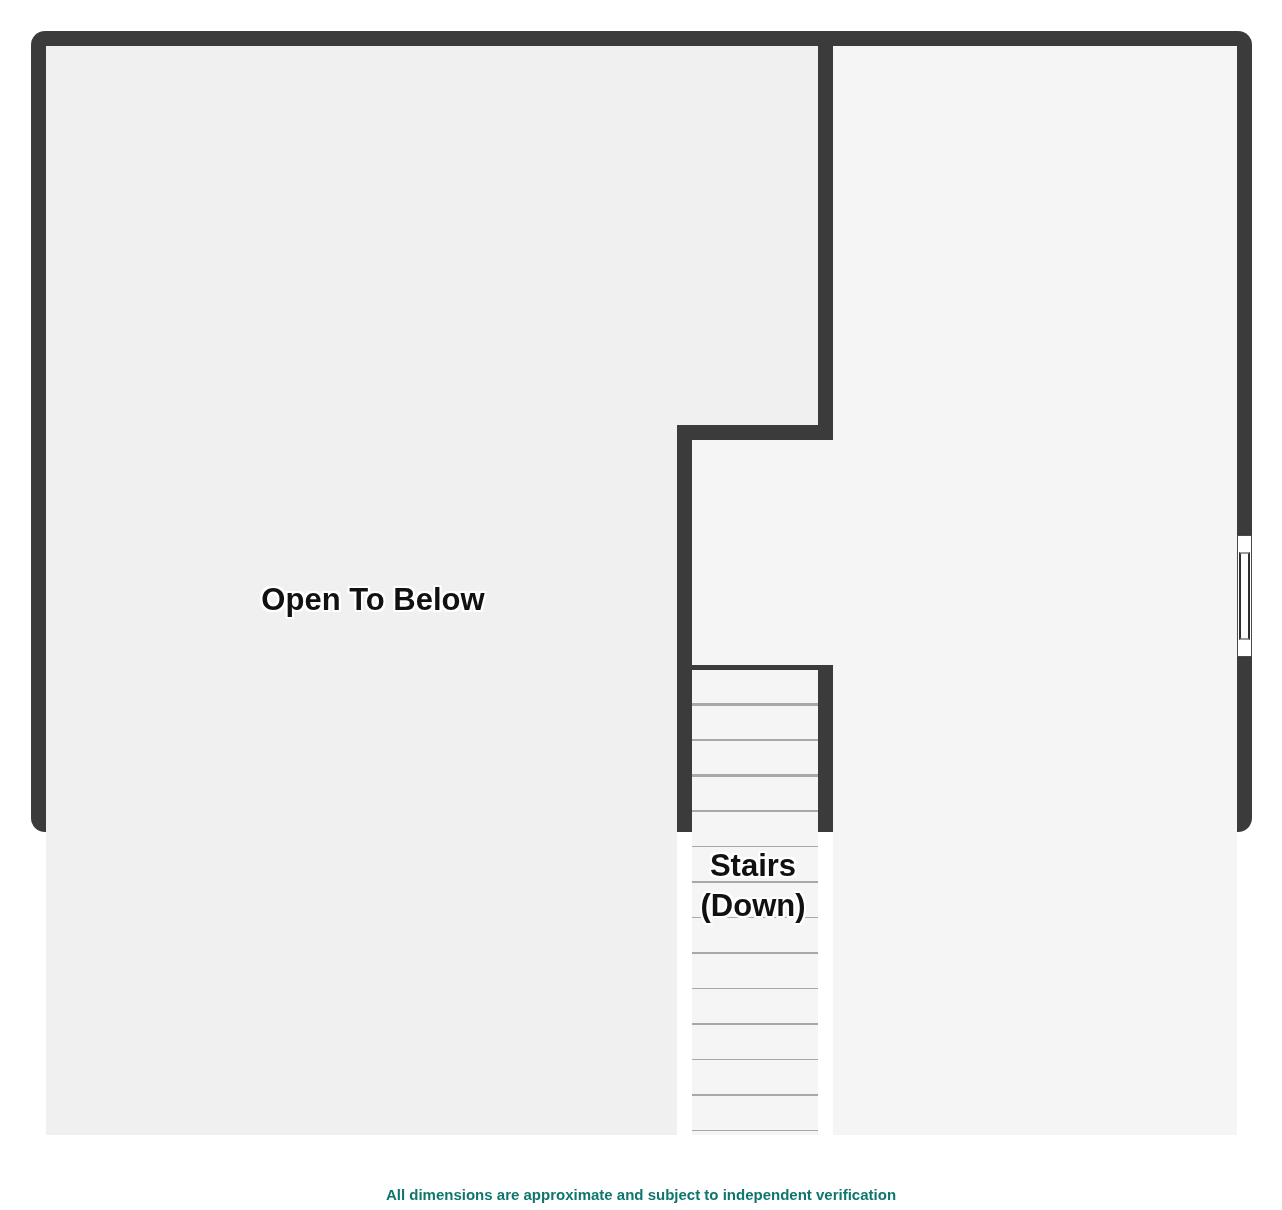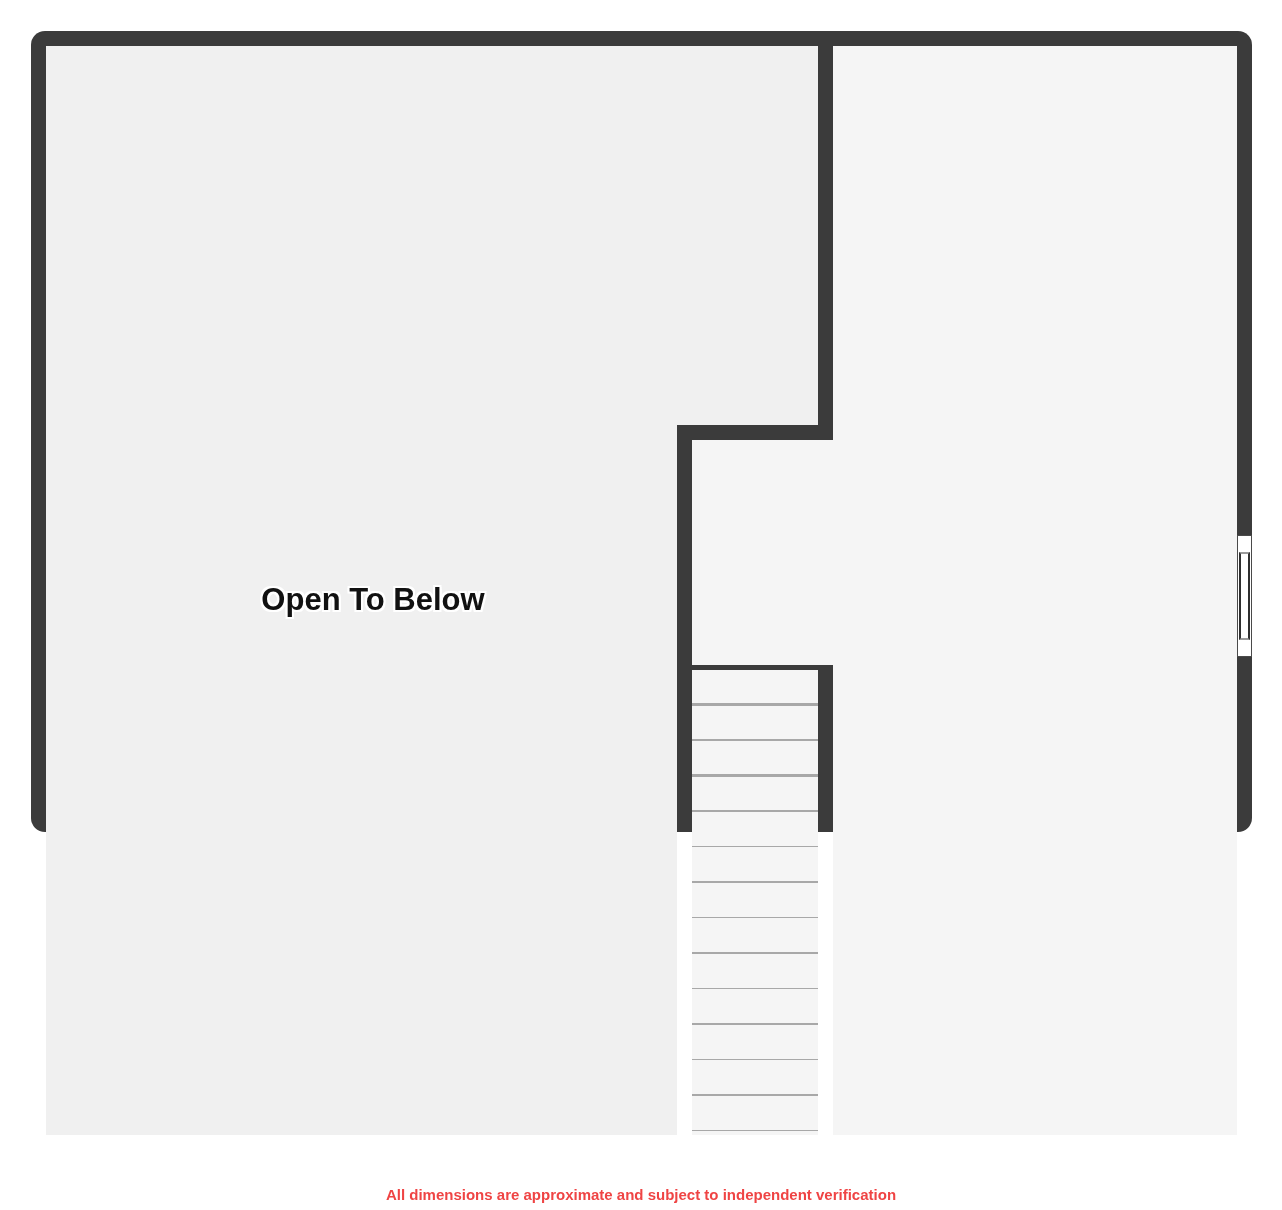--- a/index.html
+++ b/index.html
@@ -87,21 +87,21 @@
   .label-stairs { left: 722px; top: 855px; font-size: 31px; line-height: 40px; }
 
   
   .footer-note {
     position: absolute;
     left: 0; right: 0;
     top: 1186px;
     text-align: center;
     font-size: 15px;
     font-weight: 700;
-    color: #ef4444;
+    color: #0f766e;
   }
 </style>
 </head>
 <body>
 
 <div class="plan">
 
   <div class="region fill-otb region-otb-a"></div>
   <div class="region fill-otb region-otb-b"></div>
 
@@ -110,16 +110,20 @@
 
   <div class="region stairwell"></div>
 
   <div class="window">
     <div class="pane"></div>
   </div>
 
   <div class="room-label label-otb">Open To Below</div>
 
 
+  <div class="room-label label-stairs">
+    <div>Stairs</div>
+    <div>(Down)</div>
+  </div>
 
 </div>
 
 <div class="footer-note">All dimensions are approximate and subject to independent verification</div>
 
 </body></html>

